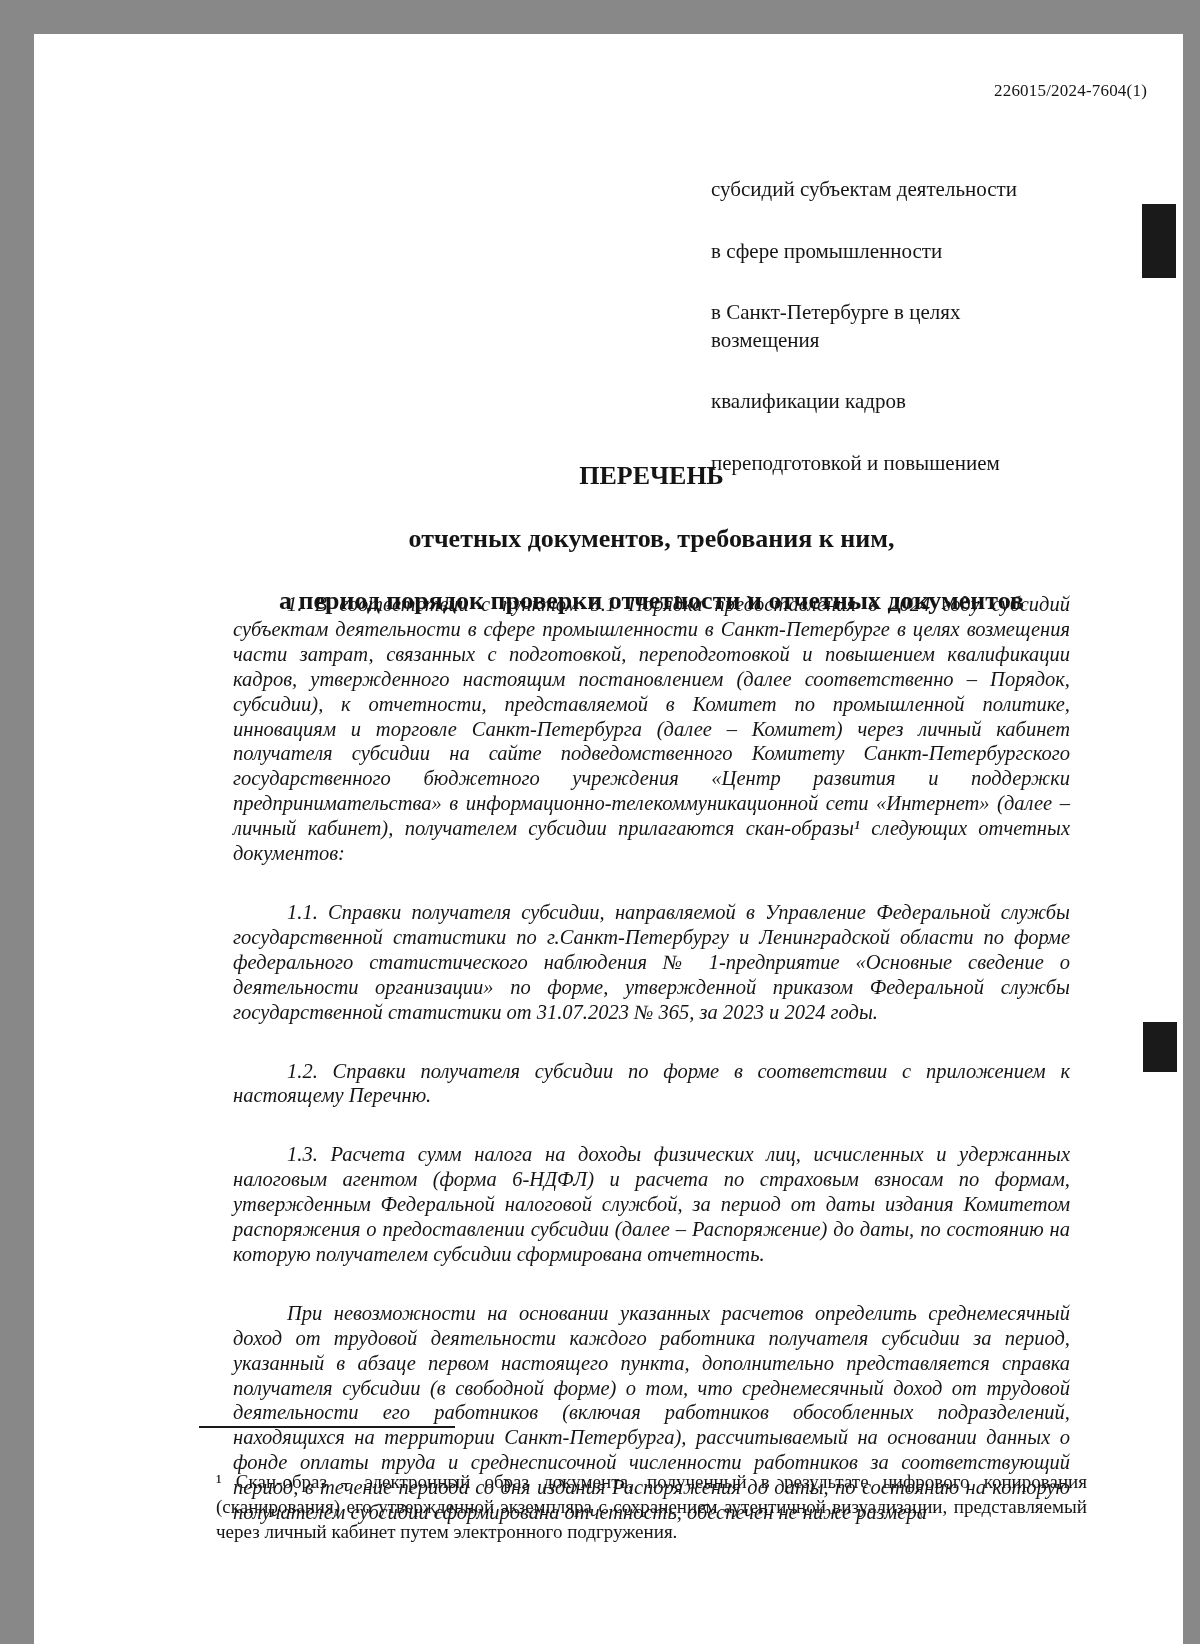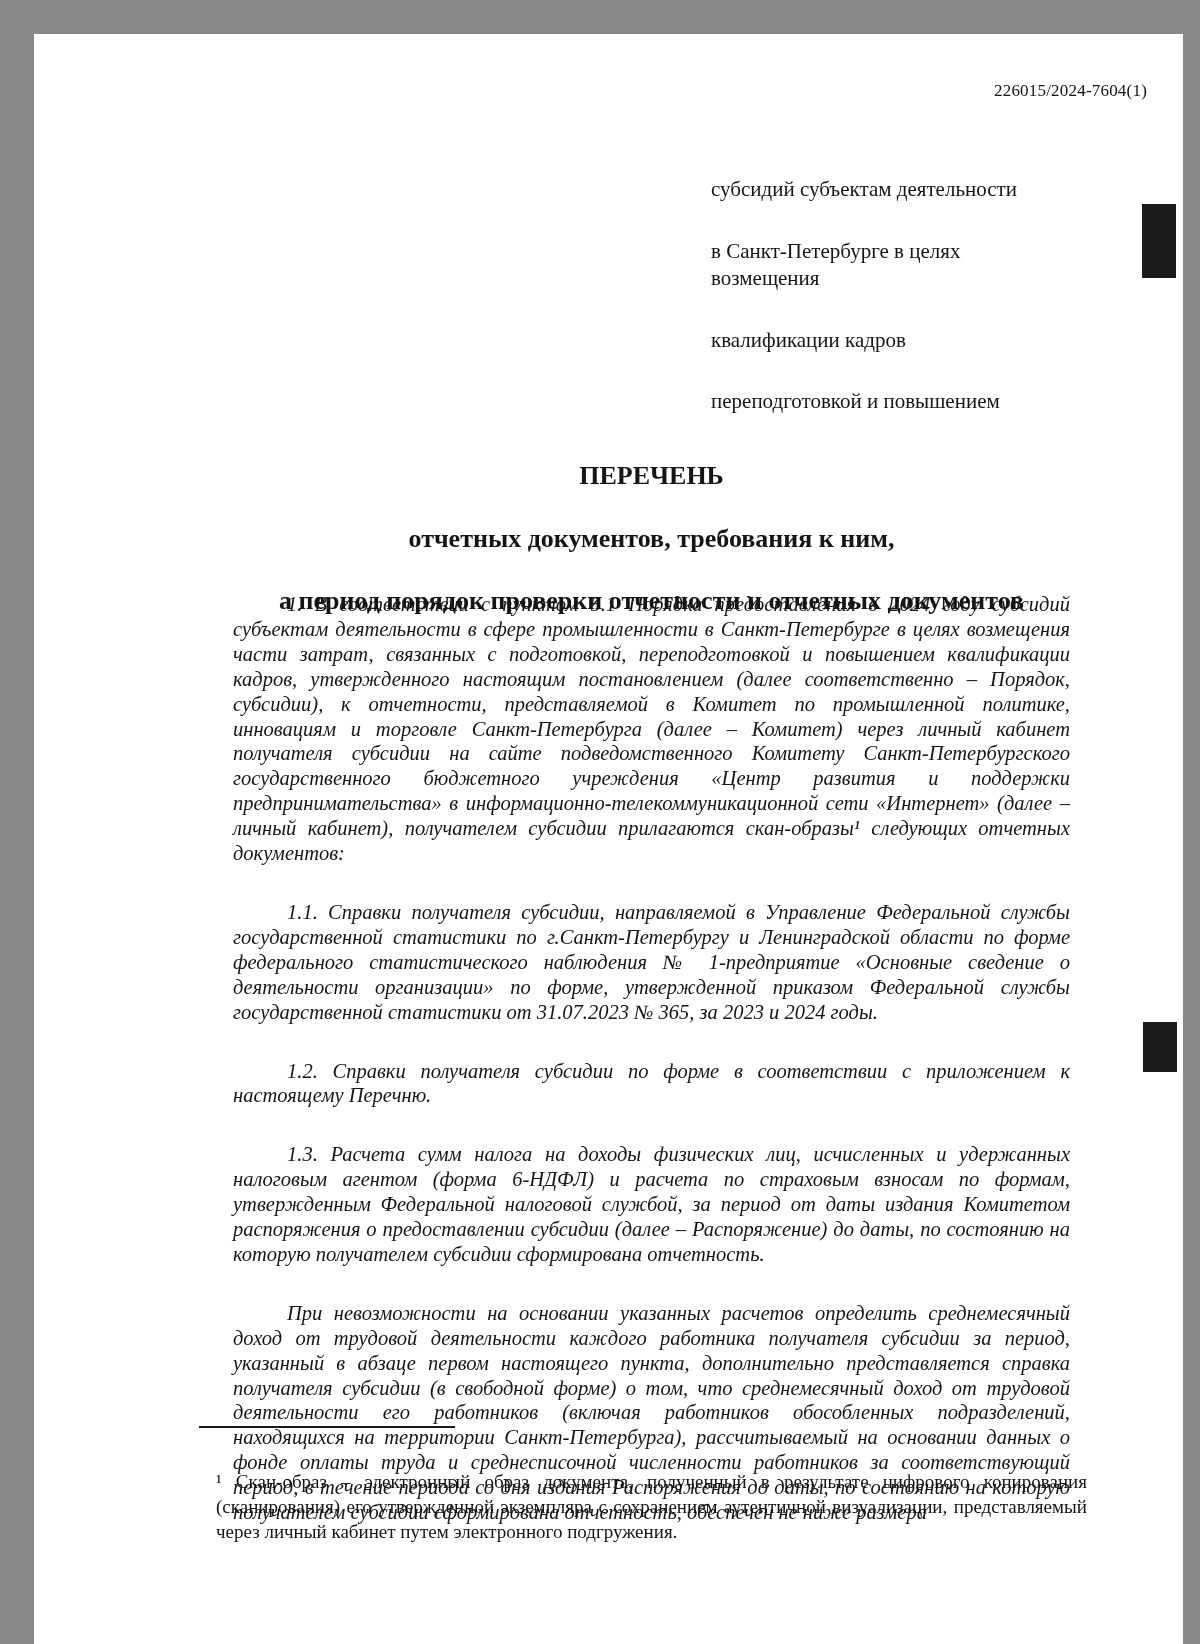--- a/index.html
+++ b/index.html
@@ -89,20 +89,21 @@
 </style>
 </head>
 <body>
 
 <div class="page">
 
   <div class="doc-id">226015/2024-7604(1)</div>
 
   <div class="appendix">
     <div>субсидий субъектам деятельности</div>
+    <div>в сфере промышленности</div>
     <div>в Санкт-Петербурге в целях возмещения</div>
     <div>квалификации кадров</div>
     <div>переподготовкой и повышением</div>
   </div>
 
   <div class="title-block">
     <div>ПЕРЕЧЕНЬ</div>
     <div>отчетных документов, требования к ним,</div>
     <div>а период порядок проверки отчетности и отчетных документов</div>
   </div>

